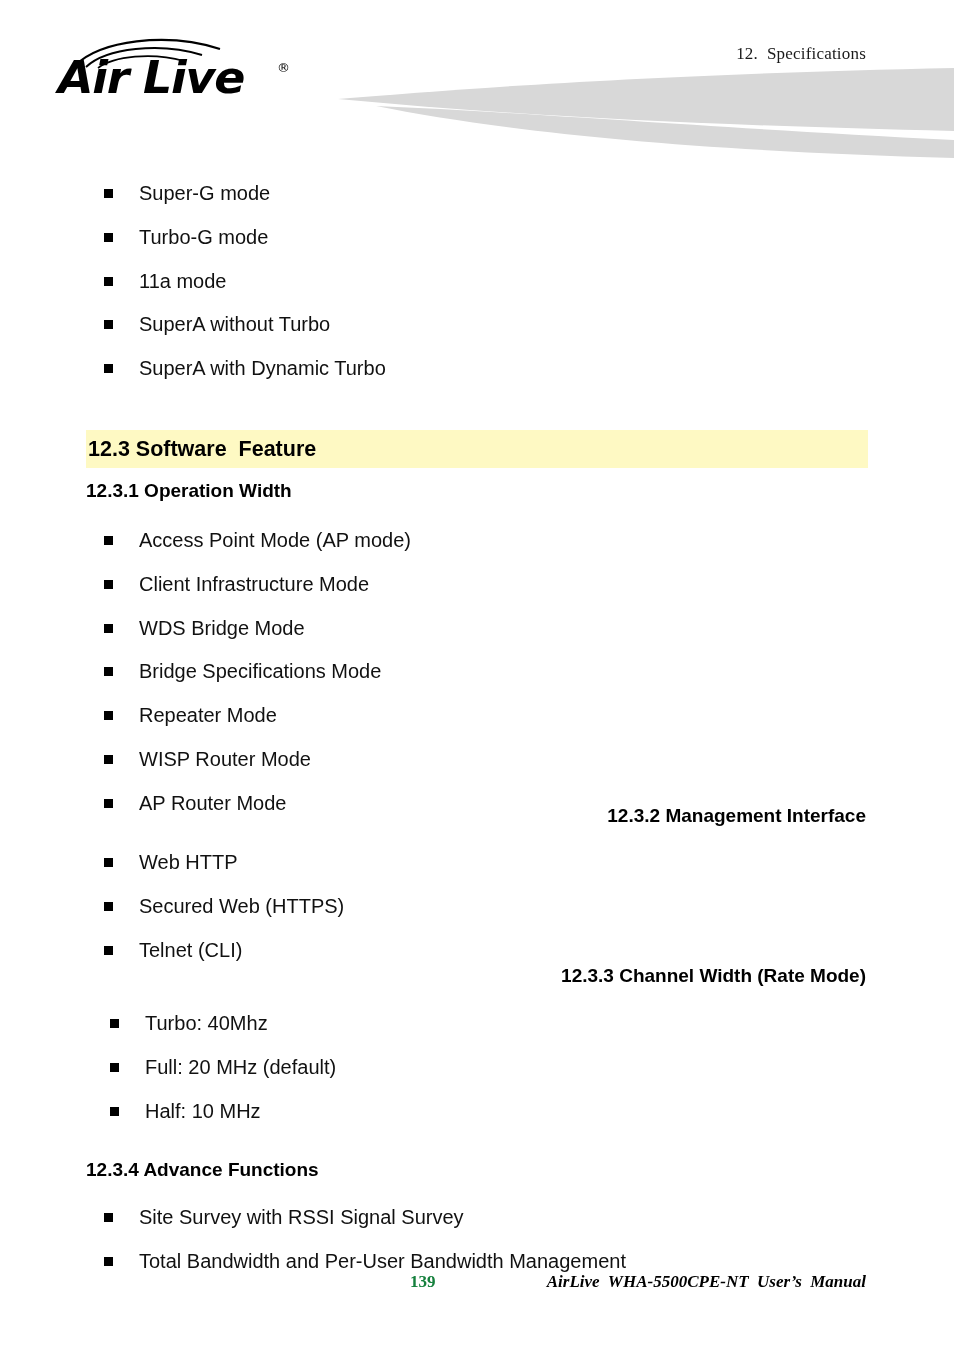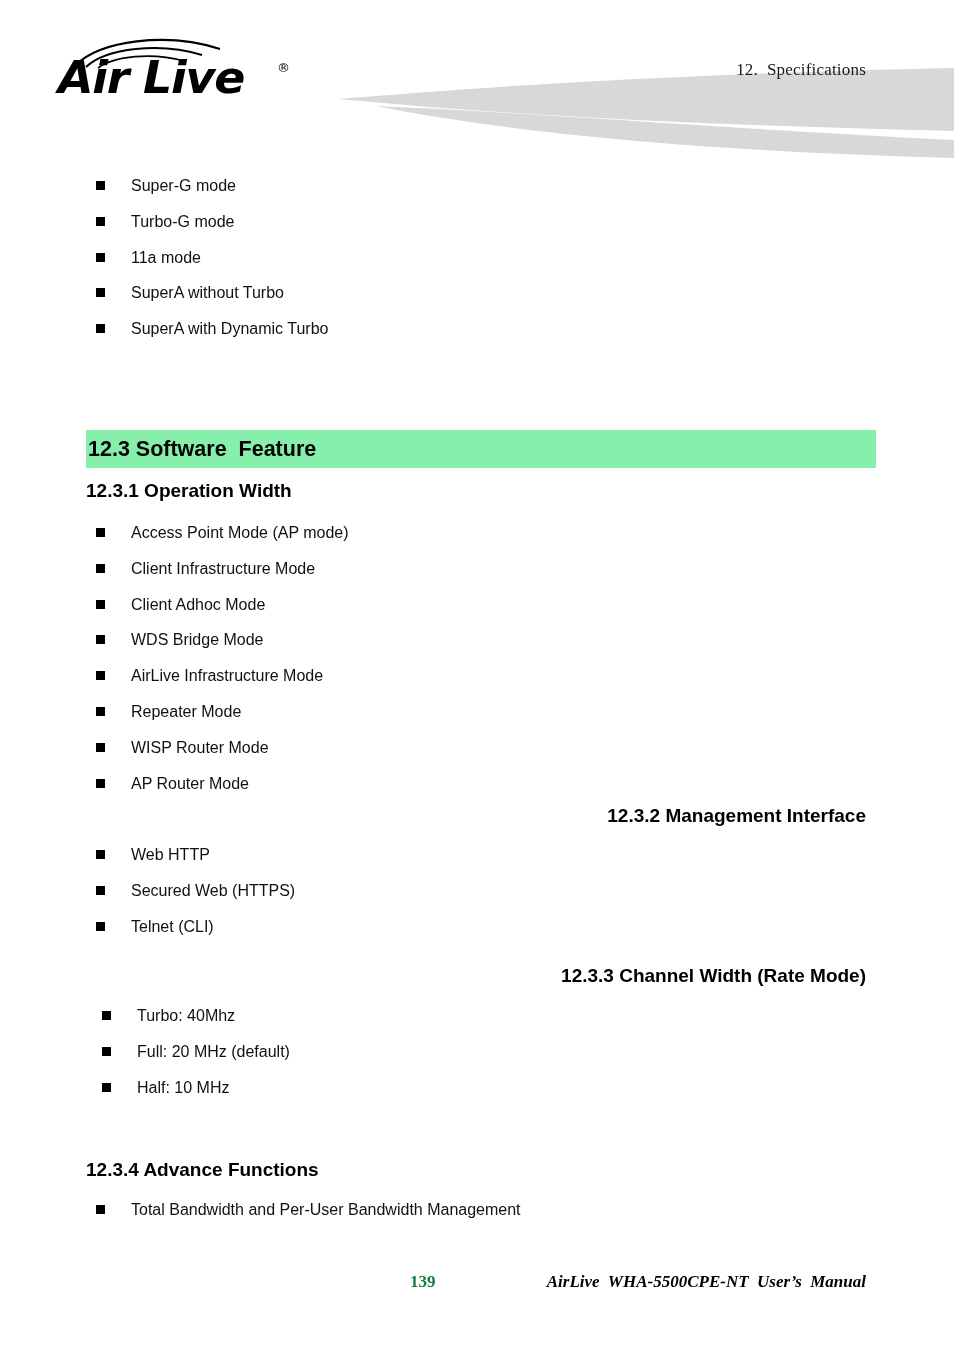--- a/index.html
+++ b/index.html
@@ -28,21 +28,20 @@
   }
   .header-chapter {
     position: absolute;
     right: 88px;
     top: 44px;
     font-family: "Liberation Serif", serif;
     font-size: 17px;
     letter-spacing: 0.2px;
     color: #1a1a1a;
     white-space: pre;
-    margin-top: 16px;
   }
   .swoosh {
     position: absolute;
     left: 0; top: 0;
     width: 954px;
     height: 162px;
     pointer-events: none;
   }
 
   
@@ -92,42 +91,42 @@
     width: 954px;
   }
 
   ul.bullets {
     list-style: none;
     margin: 0;
     padding: 0;
   }
   ul.bullets li {
     position: relative;
-    margin: 4px;
+    margin: 12px;
     padding: 0 0 0 41px;
-    font-size: 16px;
+    font-size: 20px;
     line-height: 31.8px;
     color: #111111;
     white-space: pre;
   }
   ul.bullets li .sq {
     position: absolute;
     left: 6px;
     top: 11px;
     width: 9px;
     height: 9px;
     background: #000000;
   }
 
   .band-heading {
-    background: #86efac;
+    background: #fef9c3;
     font-size: 21.5px;
     font-weight: bold;
     line-height: 34px;
-    padding: 2px 8px 2px 2px;
+    padding: 2px 0 2px 2px;
     white-space: pre;
     color: #000000;
   }
   .sub-heading {
     font-size: 19px;
     font-weight: bold;
     line-height: 26px;
     white-space: pre;
     color: #000000;
   }
@@ -207,23 +206,22 @@
       <li><span class="sq"></span><span>SuperA with Dynamic Turbo</span></li>
     </ul>
 
     <div class="band-heading block-b">12.3 Software  Feature</div>
 
     <div class="sub-heading block-c">12.3.1 Operation Width</div>
 
     <ul class="bullets block-d">
       <li><span class="sq"></span><span>Access Point Mode (AP mode)</span></li>
       <li><span class="sq"></span><span>Client Infrastructure Mode</span></li>
-      <li><span class="sq"></span><span>Client Adhoc Mode</span></li>
       <li><span class="sq"></span><span>WDS Bridge Mode</span></li>
-      <li><span class="sq"></span><span>AirLive Infrastructure Mode</span></li>
+      <li><span class="sq"></span><span>Bridge Specifications Mode</span></li>
       <li><span class="sq"></span><span>Repeater Mode</span></li>
       <li><span class="sq"></span><span>WISP Router Mode</span></li>
       <li><span class="sq"></span><span>AP Router Mode</span></li>
     </ul>
 
     <div class="sub-heading block-e">12.3.2 Management Interface</div>
 
     <ul class="bullets block-f">
       <li><span class="sq"></span><span>Web HTTP</span></li>
       <li><span class="sq"></span><span>Secured Web (HTTPS)</span></li>
@@ -234,20 +232,21 @@
 
     <ul class="bullets block-h">
       <li><span class="sq"></span><span>Turbo: 40Mhz</span></li>
       <li><span class="sq"></span><span>Full: 20 MHz (default)</span></li>
       <li><span class="sq"></span><span>Half: 10 MHz</span></li>
     </ul>
 
     <div class="sub-heading block-i">12.3.4 Advance Functions</div>
 
     <ul class="bullets block-j">
+      <li><span class="sq"></span><span>Site Survey with RSSI Signal Survey</span></li>
       <li><span class="sq"></span><span>Total Bandwidth and Per-User Bandwidth Management</span></li>
     </ul>
 
   </div>
 
   <div class="footer">
     <div class="footer-page">139</div>
     <div class="footer-manual">AirLive  WHA-5500CPE-NT  User’s  Manual</div>
   </div>
 

